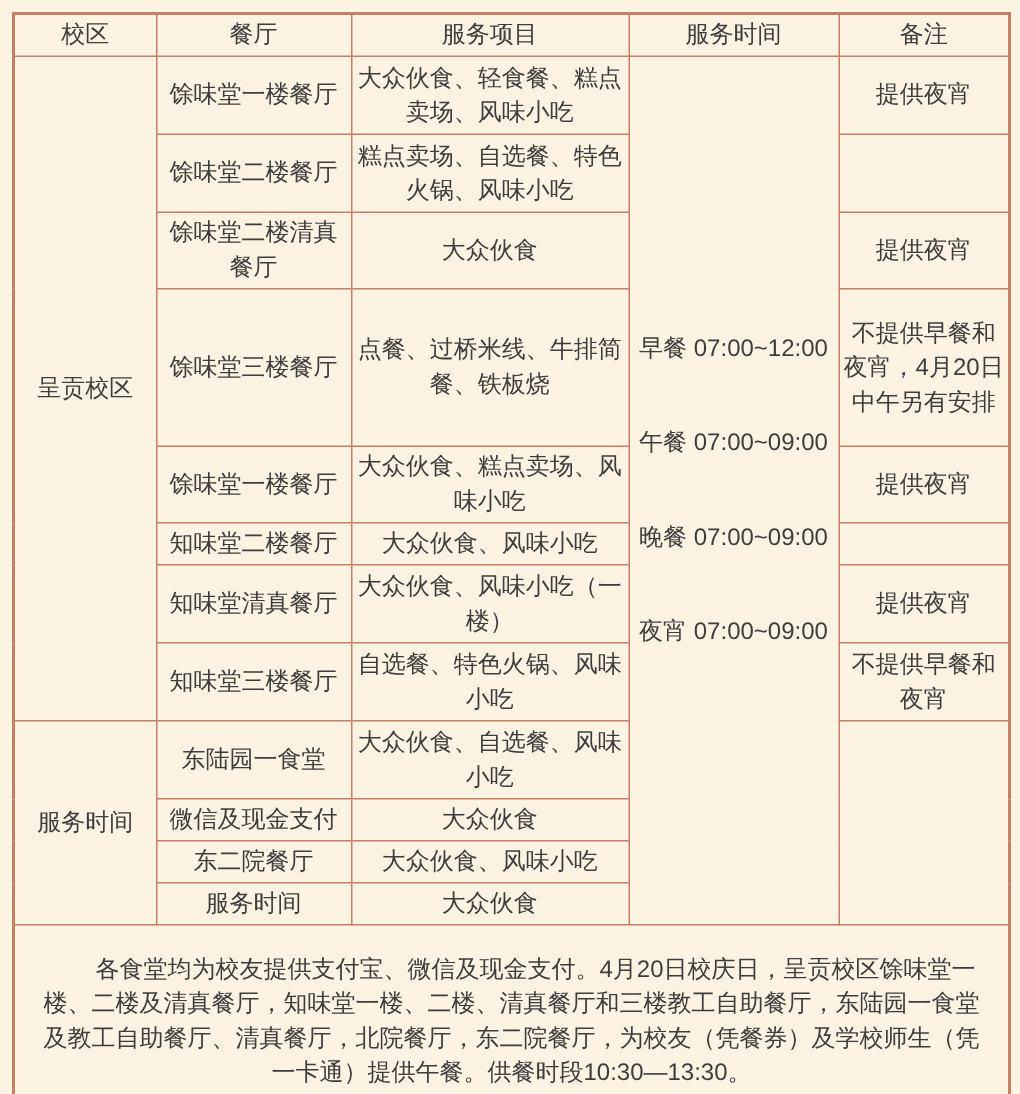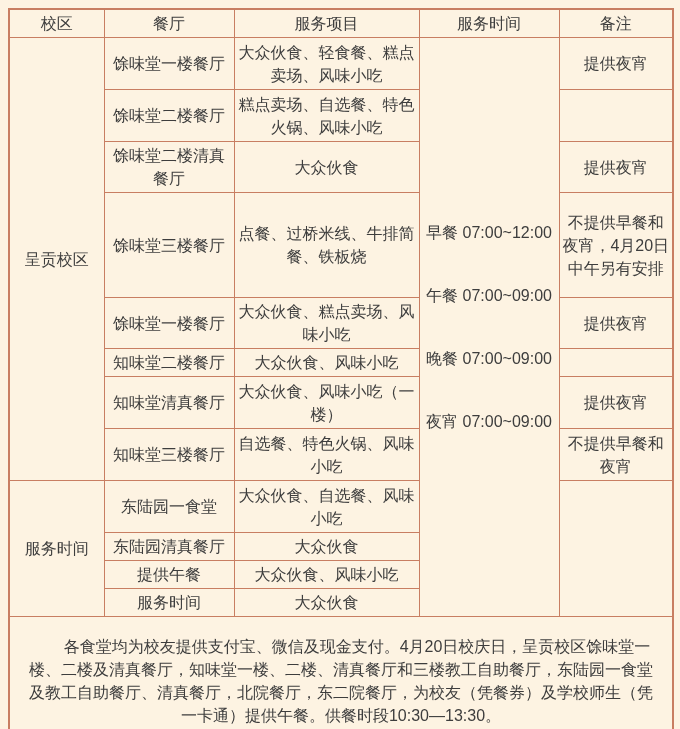--- a/index.html
+++ b/index.html
@@ -114,25 +114,25 @@
         <td>自选餐、特色火锅、风味小吃</td>
         <td>不提供早餐和夜宵</td>
       </tr>
       <tr style="height:52px">
         <td rowspan="4">服务时间</td>
         <td>东陆园一食堂</td>
         <td>大众伙食、自选餐、风味小吃</td>
         <td rowspan="4"></td>
       </tr>
       <tr style="height:27px">
-        <td>东陆园清真餐厅</td>
+        <td>微信及现金支付</td>
         <td>大众伙食</td>
       </tr>
       <tr style="height:27px">
-        <td>提供午餐</td>
+        <td>东二院餐厅</td>
         <td>大众伙食、风味小吃</td>
       </tr>
       <tr style="height:27px">
         <td>服务时间</td>
         <td>大众伙食</td>
       </tr>
       <tr style="height:116px">
         <td colspan="5" class="footer-cell">
           <p class="footer-para">各食堂均为校友提供支付宝、微信及现金支付。4月20日校庆日，呈贡校区馀味堂一楼、二楼及清真餐厅，知味堂一楼、二楼、清真餐厅和三楼教工自助餐厅，东陆园一食堂及教工自助餐厅、清真餐厅，北院餐厅，东二院餐厅，为校友（凭餐券）及学校师生（凭一卡通）提供午餐。供餐时段10:30—13:30。</p>
         </td>

